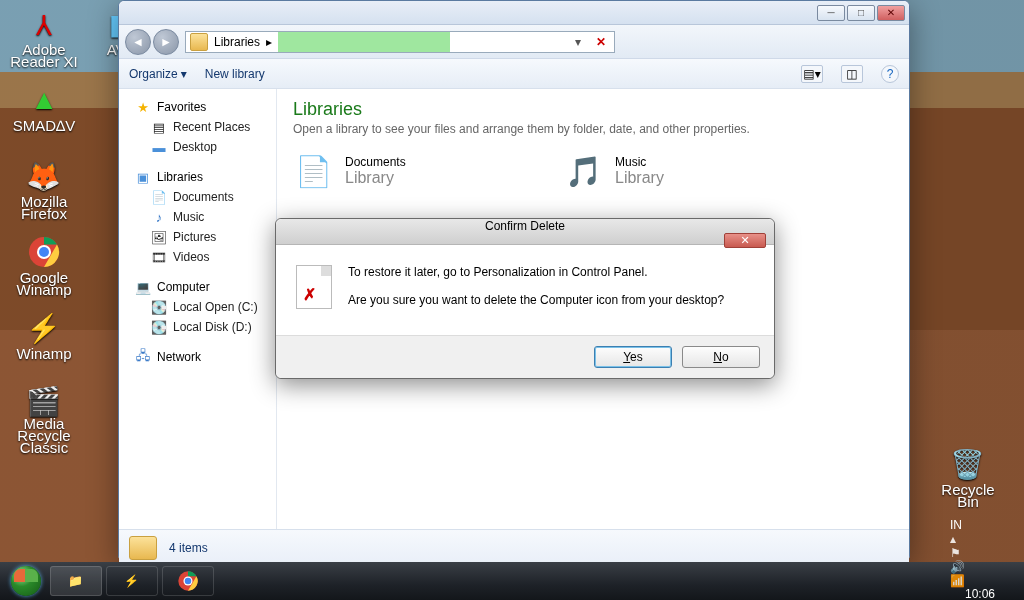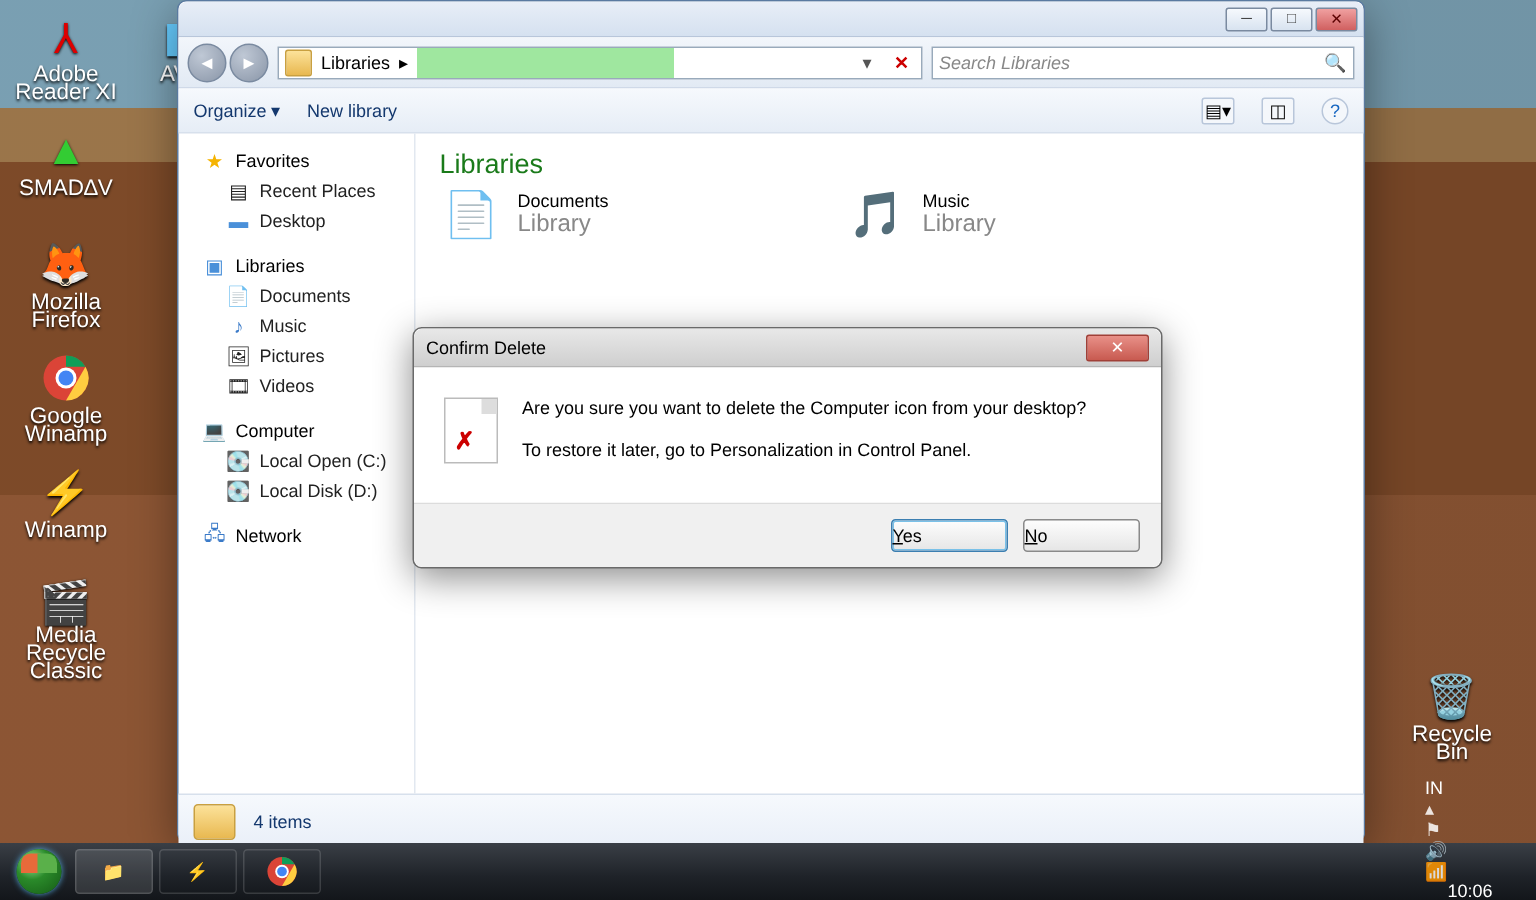--- a/index.html
+++ b/index.html
@@ -63,29 +63,29 @@
 
   .statusbar{ height:36px; border-top:1px solid #d7e0ec; background:linear-gradient(#f6f9fd,#e9eff8); display:flex; align-items:center; padding:0 10px; gap:12px;}
   .statusbar .folder-ic{ width:28px;height:24px; background:linear-gradient(#fce29a,#e8b850); border:1px solid #c9a040; border-radius:3px;}
   .statusbar .txt{ color:#14386e;}
 
   
   .dialog{
     position:absolute; left:275px; top:218px; width:500px; border:1px solid #6a6a6a; border-radius:6px;
     box-shadow:0 6px 24px rgba(0,0,0,.45); background:#fff;
   }
-  .dlg-title{ height:26px; background:linear-gradient(#e8e8e8,#cfcfcf); border-bottom:1px solid #b5b5b5; display:flex; align-items:center; padding:0 8px; border-radius:6px 6px 0 0;}
+  .dlg-title{ height:26px; background:linear-gradient(#e8e8e8,#cfcfcf); border-bottom:1px solid #b5b5b5; display:flex; align-items:center; padding:0 8px; border-radius:6px 6px 0 0;flex-direction:column;}
   .dlg-title .x{ margin-left:auto; width:42px;height:18px; background:linear-gradient(#e89088,#c85a50); border:1px solid #a04038; border-radius:2px; color:#fff; display:flex;align-items:center;justify-content:center; font-size:11px;}
   .dlg-body{ padding:20px 20px 14px 20px; display:flex; gap:16px;}
   .dlg-icon{ width:36px; height:44px; border:1px solid #bbb; background:#fff; position:relative;}
   .dlg-icon::before{ content:""; position:absolute; top:0; right:0; width:10px;height:10px; background:#ddd;}
   .dlg-icon .rx{ position:absolute; left:6px; bottom:4px; color:#c00; font-weight:bold; font-size:16px;}
   .dlg-text p{ margin-bottom:14px; color:#000;}
   .dlg-foot{ background:#f0f0f0; border-top:1px solid #dcdcdc; padding:10px 14px; display:flex; justify-content:flex-end; gap:10px; border-radius:0 0 6px 6px;}
-  .dbtn{ min-width:78px; height:22px; border:1px solid #8a8a8a; background:linear-gradient(#fdfdfd,#e6e6e6); border-radius:3px; display:flex;align-items:center;justify-content:flex-start; cursor:pointer;}
+  .dbtn{ min-width:78px; height:22px; border:1px solid #8a8a8a; background:linear-gradient(#fdfdfd,#e6e6e6); border-radius:3px; display:flex;align-items:center;justify-content:center; cursor:pointer;}
   .dbtn.primary{ border:1px solid #3c7fb1; box-shadow:0 0 0 1px #7ac1e8 inset;}
   .dbtn u{ text-decoration:underline;}
 
   
   .taskbar{ position:absolute; left:0; right:0; bottom:0; height:38px; background:linear-gradient(#3a3f46, #1e2228 60%, #13161a); display:flex; align-items:center; padding:0 6px; color:#fff;}
   .start{ width:40px;height:34px; display:flex;align-items:center;justify-content:center;}
   .start .orb{ width:30px;height:30px; border-radius:50%; background:radial-gradient(circle at 35% 30%, #9be89b,#2a8a2a 40%, #155a15); box-shadow:0 0 4px #5ad; position:relative; overflow:hidden;}
   .orb::before,.orb::after{content:"";position:absolute;width:13px;height:13px;}
   .orb::before{top:3px;left:3px;background:#e86a3a;border-top-left-radius:50%;}
   .orb::after{top:3px;right:3px;background:#5ab04a;border-top-right-radius:50%;}
@@ -157,24 +157,20 @@
       <div class="navbtn">►</div>
     </div>
     <div class="breadcrumb">
       <div class="folder-ic"></div>
       <span>Libraries</span>
       <span>▸</span>
       <div class="progress"></div>
       <div class="bc-dd">▾</div>
       <div class="bc-stop">✕</div>
     </div>
-    <div class="searchbox">
-      <span>Search Libraries</span>
-      <span class="sicon">🔍</span>
-    </div>
   </div>
 
   <div class="toolbar">
     <div class="tbtn">
         <span>Organize</span> 
         <span>▾</span>
       </div>
     <div class="tbtn">New library</div>
     <div class="spacer"></div>
     <div class="tsmall">▤▾</div>
@@ -237,20 +233,21 @@
       <div class="sb-group">
         <div class="sb-head">
             <span class="sb-ic" style="color:#3a7ac8">🖧</span>
             <span>Network</span>
           </div>
       </div>
     </div>
 
     <div class="content">
       <div class="libtitle">Libraries</div>
+      <div class="libsub">Open a library to see your files and arrange them by folder, date, and other properties.</div>
       <div class="libgrid">
         <div class="libitem">
           <div class="icon" style="color:#6aa5dd">📄</div>
           <div>
               <div class="name">Documents</div>
               <div class="sub">Library</div>
             </div>
         </div>
         <div class="libitem">
           <div class="icon" style="color:#3a7ac8">🎵</div>
@@ -272,22 +269,22 @@
 <div class="dialog">
   <div class="dlg-title">
     <span>Confirm Delete</span>
     <div class="x">✕</div>
   </div>
   <div class="dlg-body">
     <div class="dlg-icon">
         <span class="rx">✗</span>
       </div>
     <div class="dlg-text">
+      <p>To restore it later, go to Personalization in Control Panel.</p>
       <p>Are you sure you want to delete the Computer icon from your desktop?</p>
-      <p>To restore it later, go to Personalization in Control Panel.</p>
     </div>
   </div>
   <div class="dlg-foot">
     <div class="dbtn primary">
         <span><u>Y</u>es</span>
       </div>
     <div class="dbtn">
         <span><u>N</u>o</span>
       </div>
   </div>

